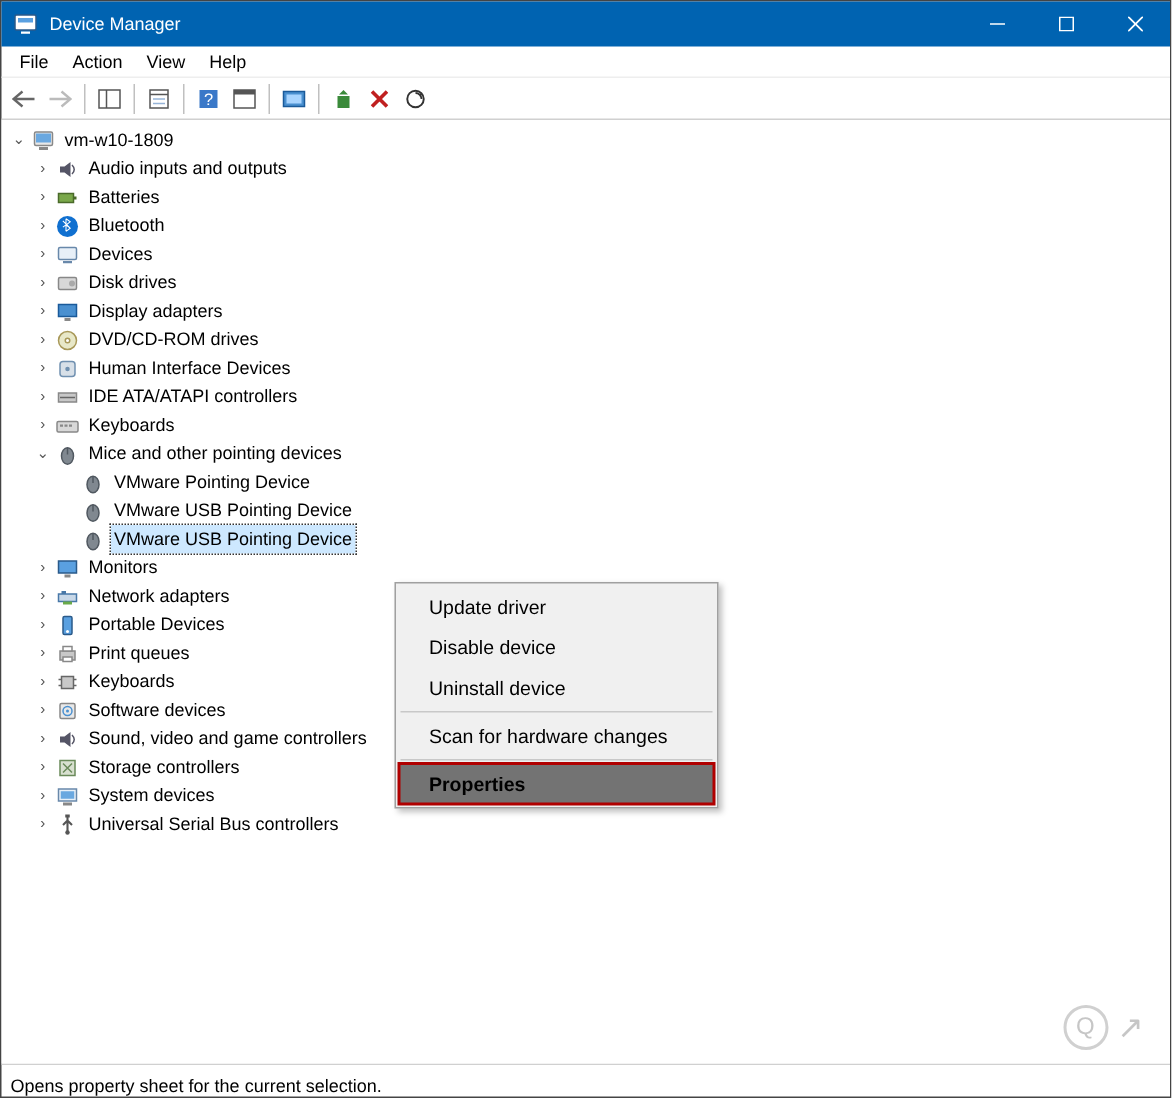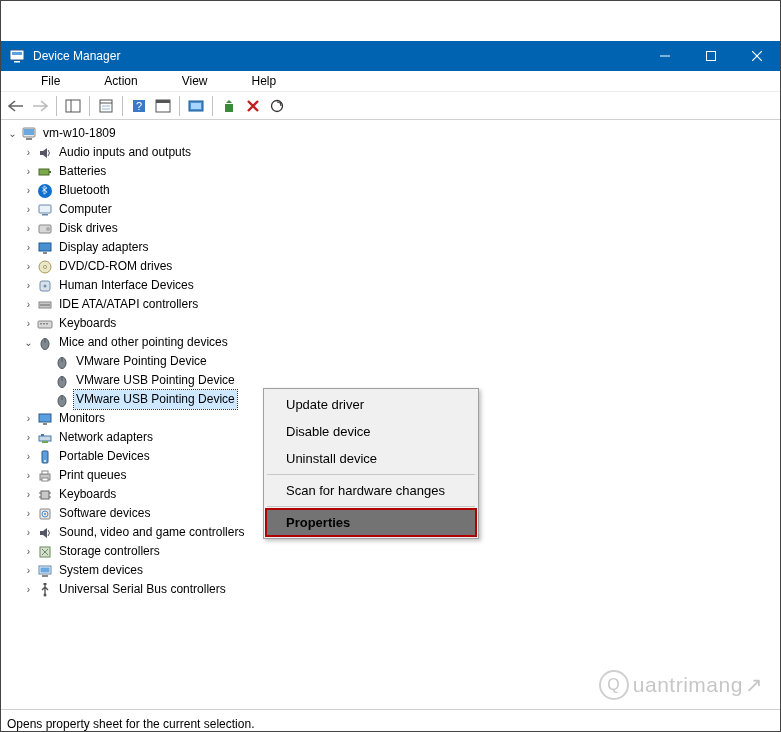--- a/index.html
+++ b/index.html
@@ -1,23 +1,23 @@
 <!DOCTYPE html>
 <html><head>
 <meta charset="utf-8">
 <style>
 * { margin: 0; padding: 0; box-sizing: border-box; font-family: "Segoe UI", Tahoma, sans-serif; }
 body { width: 781px; height: 732px; background: #fff; font-size: 12px; overflow: hidden; position: relative; }
 .window { width: 781px; height: 732px; border: 1px solid #444; display: flex; flex-direction: column; }
-.titlebar { height: 30px; background: #0063b1; color: #fff; display: flex; align-items: center; padding: 0 0 0 8px; margin-top: 40px; }
+.titlebar { height: 30px; background: #0063b1; color: #fff; display: flex; align-items: center; padding: 0 0 0 8px; }
 .titlebar .icon { width: 16px; height: 16px; margin-right: 8px; }
 .titlebar .title { flex: 1; font-size: 12px; }
 .titlebar .btn { width: 46px; height: 30px; display: flex; align-items: center; justify-content: center; color: #fff; }
 .menubar { height: 21px; display: flex; align-items: center; padding: 0 4px; border-bottom: 1px solid #eee; }
-.menubar .mitem { padding: 2px 8px; cursor: default; margin-left: 28px; }
+.menubar .mitem { padding: 2px 8px; cursor: default; }
 .toolbar { height: 28px; border-bottom: 1px solid #d0d0d0; display: flex; align-items: center; padding: 0 4px; gap: 2px; }
 .toolbar .tbbtn { width: 22px; height: 22px; display: flex; align-items: center; justify-content: center; border: 1px solid transparent; }
 .toolbar .sep { width: 1px; height: 20px; background: #c0c0c0; margin: 0 3px; }
 .content { flex: 1; background: #fff; overflow: auto; padding: 4px 2px; position: relative; }
 .statusbar { height: 22px; border-top: 1px solid #d0d0d0; display: flex; align-items: flex-end; padding: 0 6px; font-size: 12px; }
 .row { display: flex; align-items: center; height: 19px; line-height: 19px; }
 .indent { display: inline-block; }
 .exp { width: 15px; height: 15px; display: inline-flex; align-items: center; justify-content: center; color: #555; cursor: default; font-size: 10px; }
 .picon { width: 18px; height: 16px; display: inline-flex; align-items: center; justify-content: center; margin-right: 3px; }
 .label { padding: 0 2px; }
@@ -186,21 +186,21 @@
         </div>
         <div class="row">
           <span class="indent" style="width:18px"></span>
           <span class="exp">›</span>
           <span class="picon">
             <svg width="16" height="16" viewBox="0 0 16 16">
               <rect x="2" y="3" width="12" height="8" rx="1" fill="#e8f0f8" stroke="#6888aa"></rect>
               <rect x="5" y="12" width="6" height="1.5" fill="#6888aa"></rect>
             </svg>
           </span>
-          <span class="label">Computer</span>
+          <span class="label">Devices</span>
         </div>
         <div class="row">
           <span class="indent" style="width:18px"></span>
           <span class="exp">›</span>
           <span class="picon">
             <svg width="16" height="16" viewBox="0 0 16 16">
               <rect x="2" y="4" width="12" height="8" rx="1" fill="#d8d8d8" stroke="#888"></rect>
               <circle cx="11" cy="8" r="2" fill="#aaa"></circle>
             </svg>
           </span>
@@ -436,15 +436,14 @@
     <div class="citem">Disable device</div>
     <div class="citem">Uninstall device</div>
     <div class="csep"></div>
     <div class="citem">Scan for hardware changes</div>
     <div class="csep"></div>
     <div class="citem highlighted">Properties</div>
   </div>
 
 <div class="watermark">
   <span class="q">Q</span>
-    <span>uantrimang</span>
     <span style="margin-left:2px;">↗</span>
 </div>
 
 </body></html>

